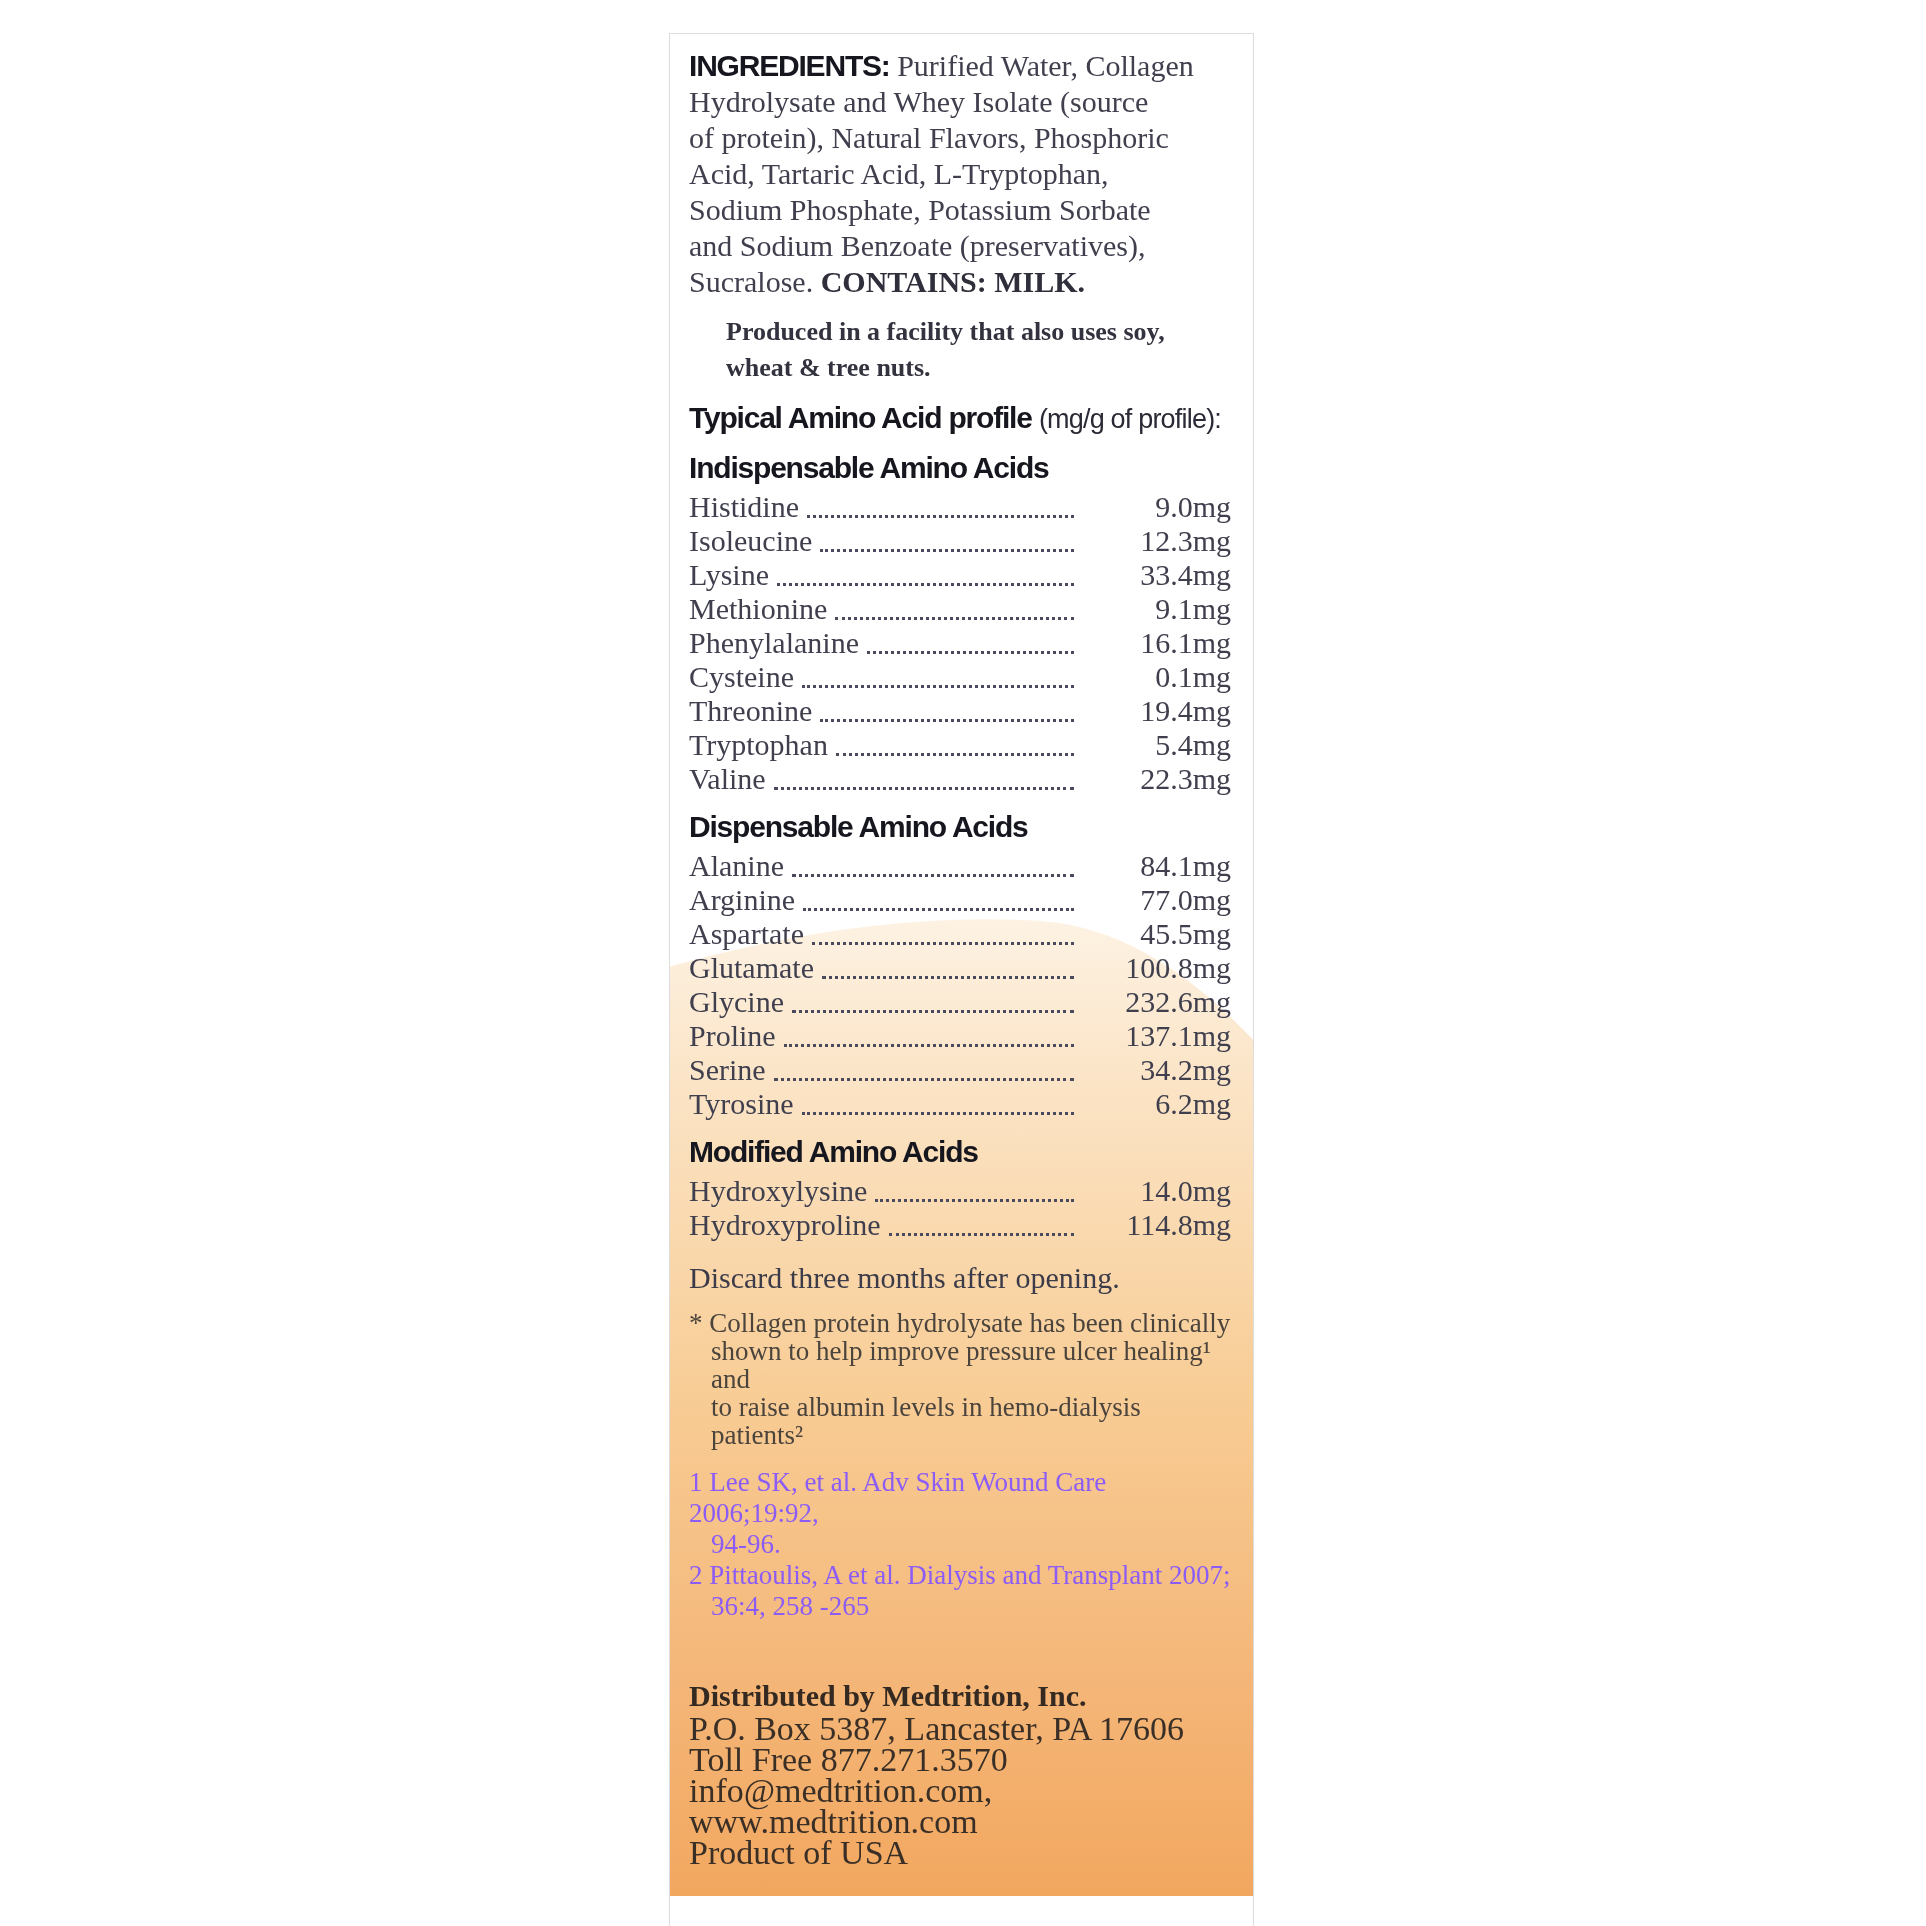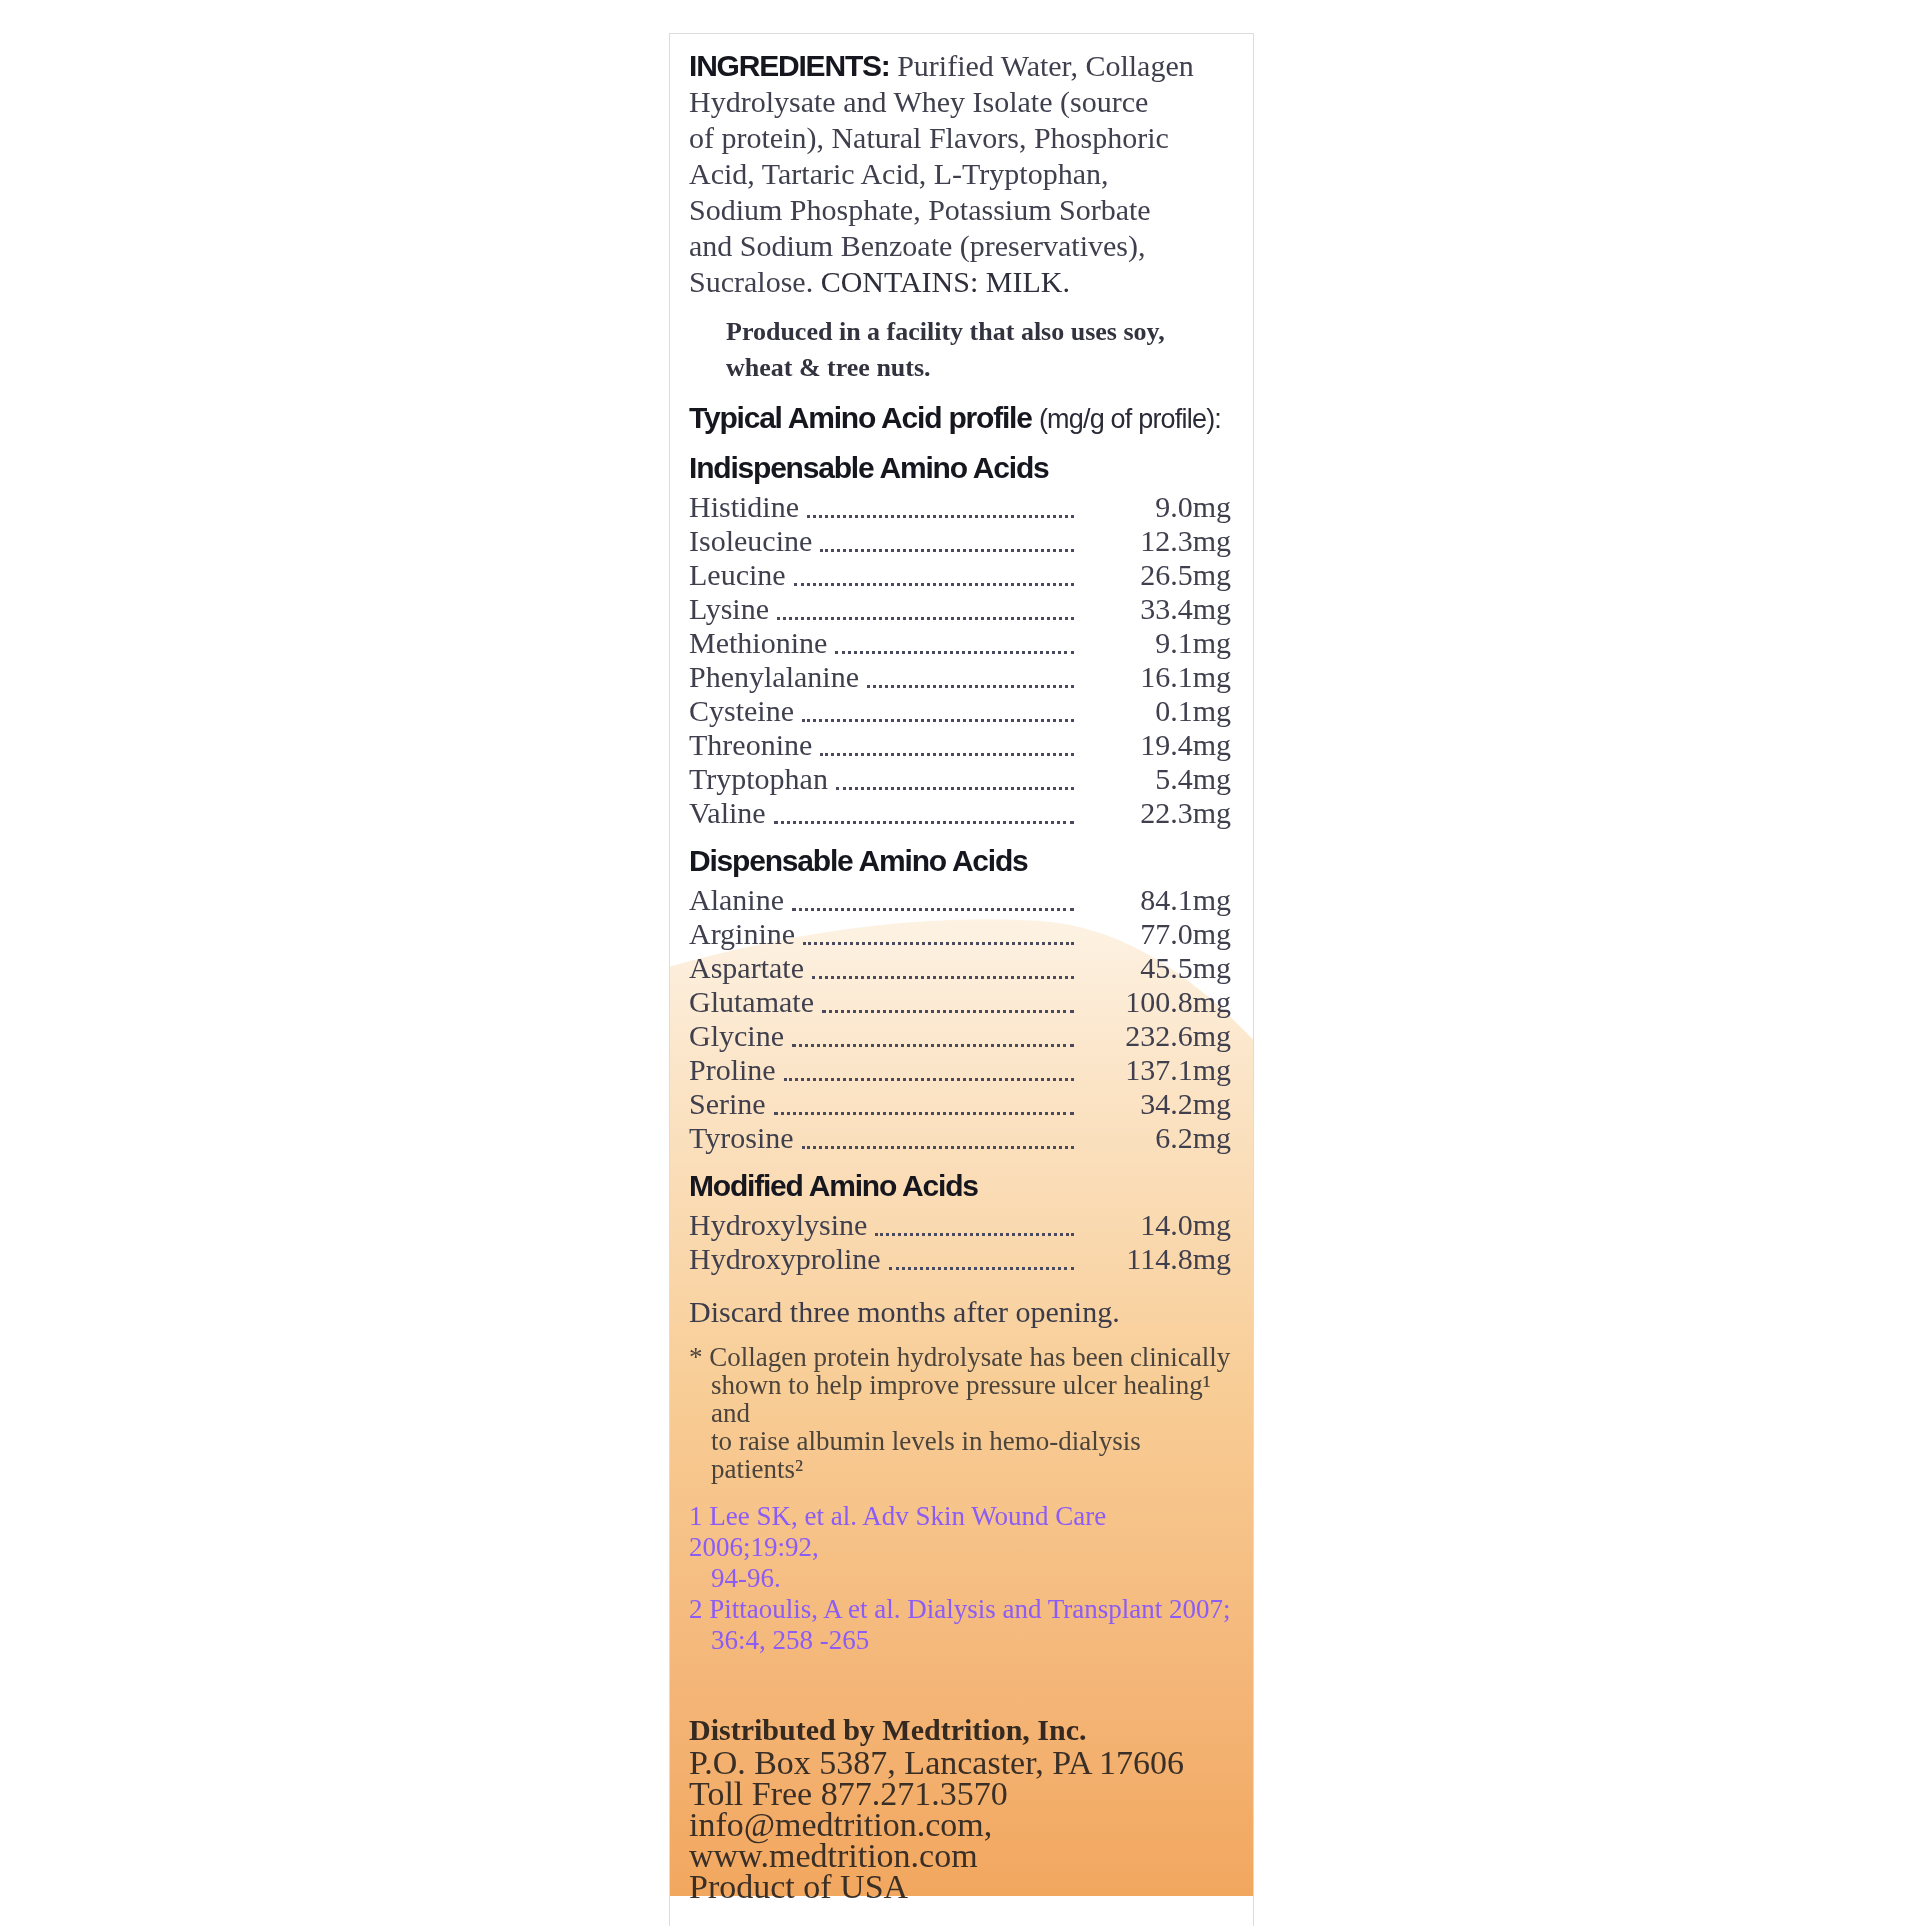--- a/index.html
+++ b/index.html
@@ -15,21 +15,21 @@
   .bg-svg{position:absolute;left:0;top:873px;width:585px;height:989px;display:block;}
   .content{position:relative;padding:14px 22px 0 19px;color:#3f3f4e;}
 
   .hdr-sans{
     font-family:"Liberation Sans", sans-serif;font-weight:700;color:#16161f;
     letter-spacing:-1.2px;
   }
   .ing-block{font-size:30px;line-height:36px;}
   .ing-line{white-space:nowrap;}
   .ing-hdr{font-size:30px;}
-  .contains{font-weight:400;color:#2f2f3c;}
+  .contains{font-weight:700;color:#2f2f3c;}
 
   .allergen{margin-top:14px;font-weight:700;color:#33333f;font-size:26px;line-height:36px;margin-left:37px;}
 
   .profile-title{margin-top:14px;font-family:"Liberation Sans",sans-serif;font-weight:700;
     font-size:30px;line-height:36px;color:#16161f;letter-spacing:-1.2px;white-space:nowrap;}
   .profile-suffix{font-weight:400;font-size:27px;letter-spacing:-0.8px;color:#2a2a36;}
 
   .group-hdr{font-family:"Liberation Sans",sans-serif;font-weight:700;font-size:30px;
     line-height:38px;color:#16161f;letter-spacing:-1.2px;}
   .amino-group{margin-top:12px;}
@@ -101,25 +101,20 @@
               <span class="nm">Histidine</span>
               <span class="dots"></span>
               <span class="val">9.0mg</span>
             </div>
             <div class="amino-row">
               <span class="nm">Isoleucine</span>
               <span class="dots"></span>
               <span class="val">12.3mg</span>
             </div>
             <div class="amino-row">
-              <span class="nm">Leucine</span>
-              <span class="dots"></span>
-              <span class="val">26.5mg</span>
-            </div>
-            <div class="amino-row">
               <span class="nm">Lysine</span>
               <span class="dots"></span>
               <span class="val">33.4mg</span>
             </div>
             <div class="amino-row">
               <span class="nm">Methionine</span>
               <span class="dots"></span>
               <span class="val">9.1mg</span>
             </div>
             <div class="amino-row">

